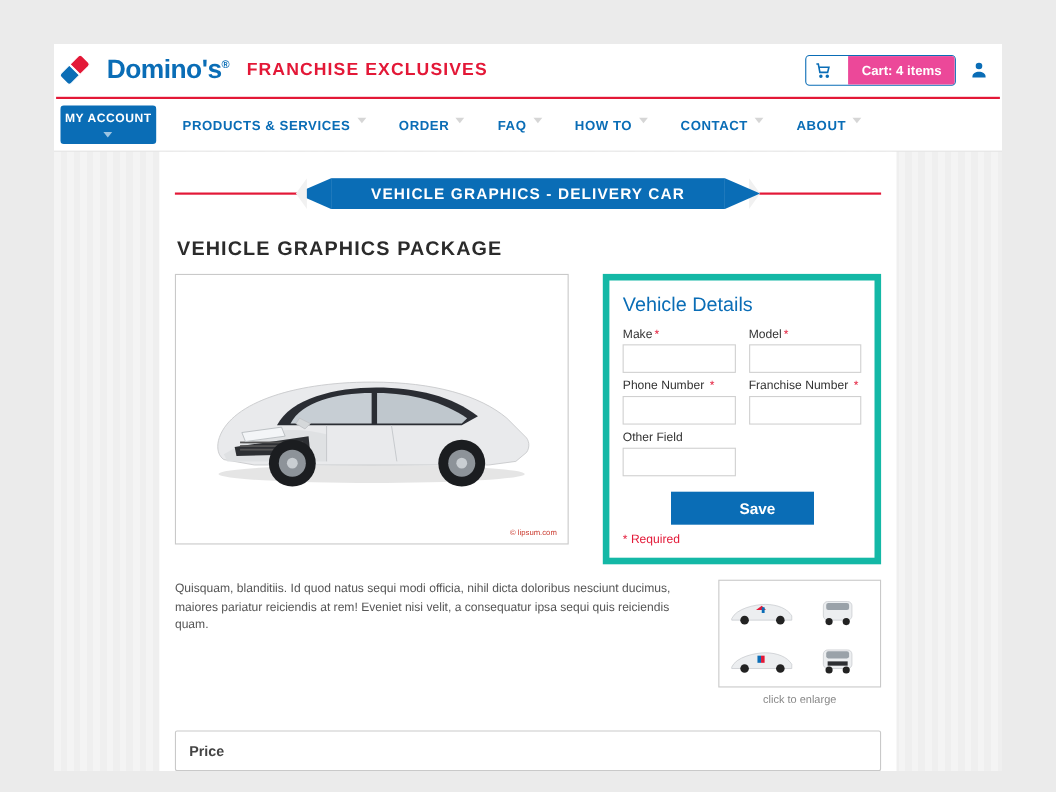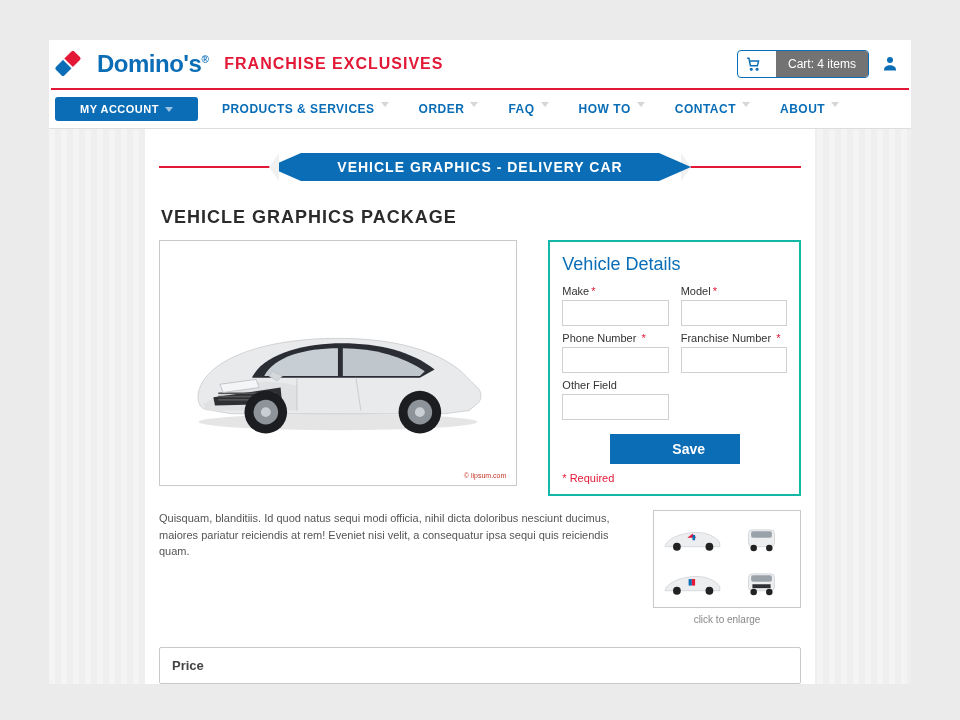--- a/index.html
+++ b/index.html
@@ -65,46 +65,47 @@
     font-size: 12px;
     cursor: pointer;
   }
   .cart-icon-box {
     padding: 0 8px;
     color:#0a6db6;
     display:flex; align-items:center;
     height:100%;
   }
   .cart-label {
-    background:#737373;
+    background:#ec4899;
     color:#fff;
     padding: 0 12px;
     height:100%;
     display:flex; align-items:center;
-    font-weight:400;
+    font-weight:700;
   }
   .user-icon { color:#0a6db6; cursor:pointer; }
   .red-rule { height:2px; background:#e31837; margin:0 2px; }
   
   .nav {
     display:flex; align-items:center; gap:0;
     padding: 6px 6px;
     border-bottom: 1px solid #ddd;
   }
   .my-account {
     background:#0a6db6;
     color:#fff;
     font-size:11px;
     font-weight:700;
     letter-spacing:0.5px;
-    padding: 6px 25px;
+    padding: 6px 4px;
     border-radius: 3px;
     display:flex; align-items:center; gap:6px;
     cursor:pointer;
     margin-right: 18px;
+    flex-direction: column;
   }
   .nav-item {
     color:#0a6db6;
     font-size:12px;
     font-weight:800;
     letter-spacing:0.5px;
     padding: 6px 6px;
     display:flex; align-items:flex-start; gap:6px;
     cursor:pointer;
     margin-right: 18px;
@@ -183,21 +184,21 @@
   .car-svg { width: 92%; height: auto; }
   .footprint {
     position:absolute;
     bottom:6px; right:10px;
     font-size:7px;
     color:#c9362a;
   }
   
   .form-card {
     width: 260px;
-    border:2px solid #14b8a6;
+    border:6px solid #14b8a6;
     background:#fff;
     padding: 12px 12px 10px 12px;
     margin-left: 17px;
   }
   .form-title {
     color:#0a6db6;
     font-size:18px;
     font-weight:400;
     margin-bottom: 10px;
   }

